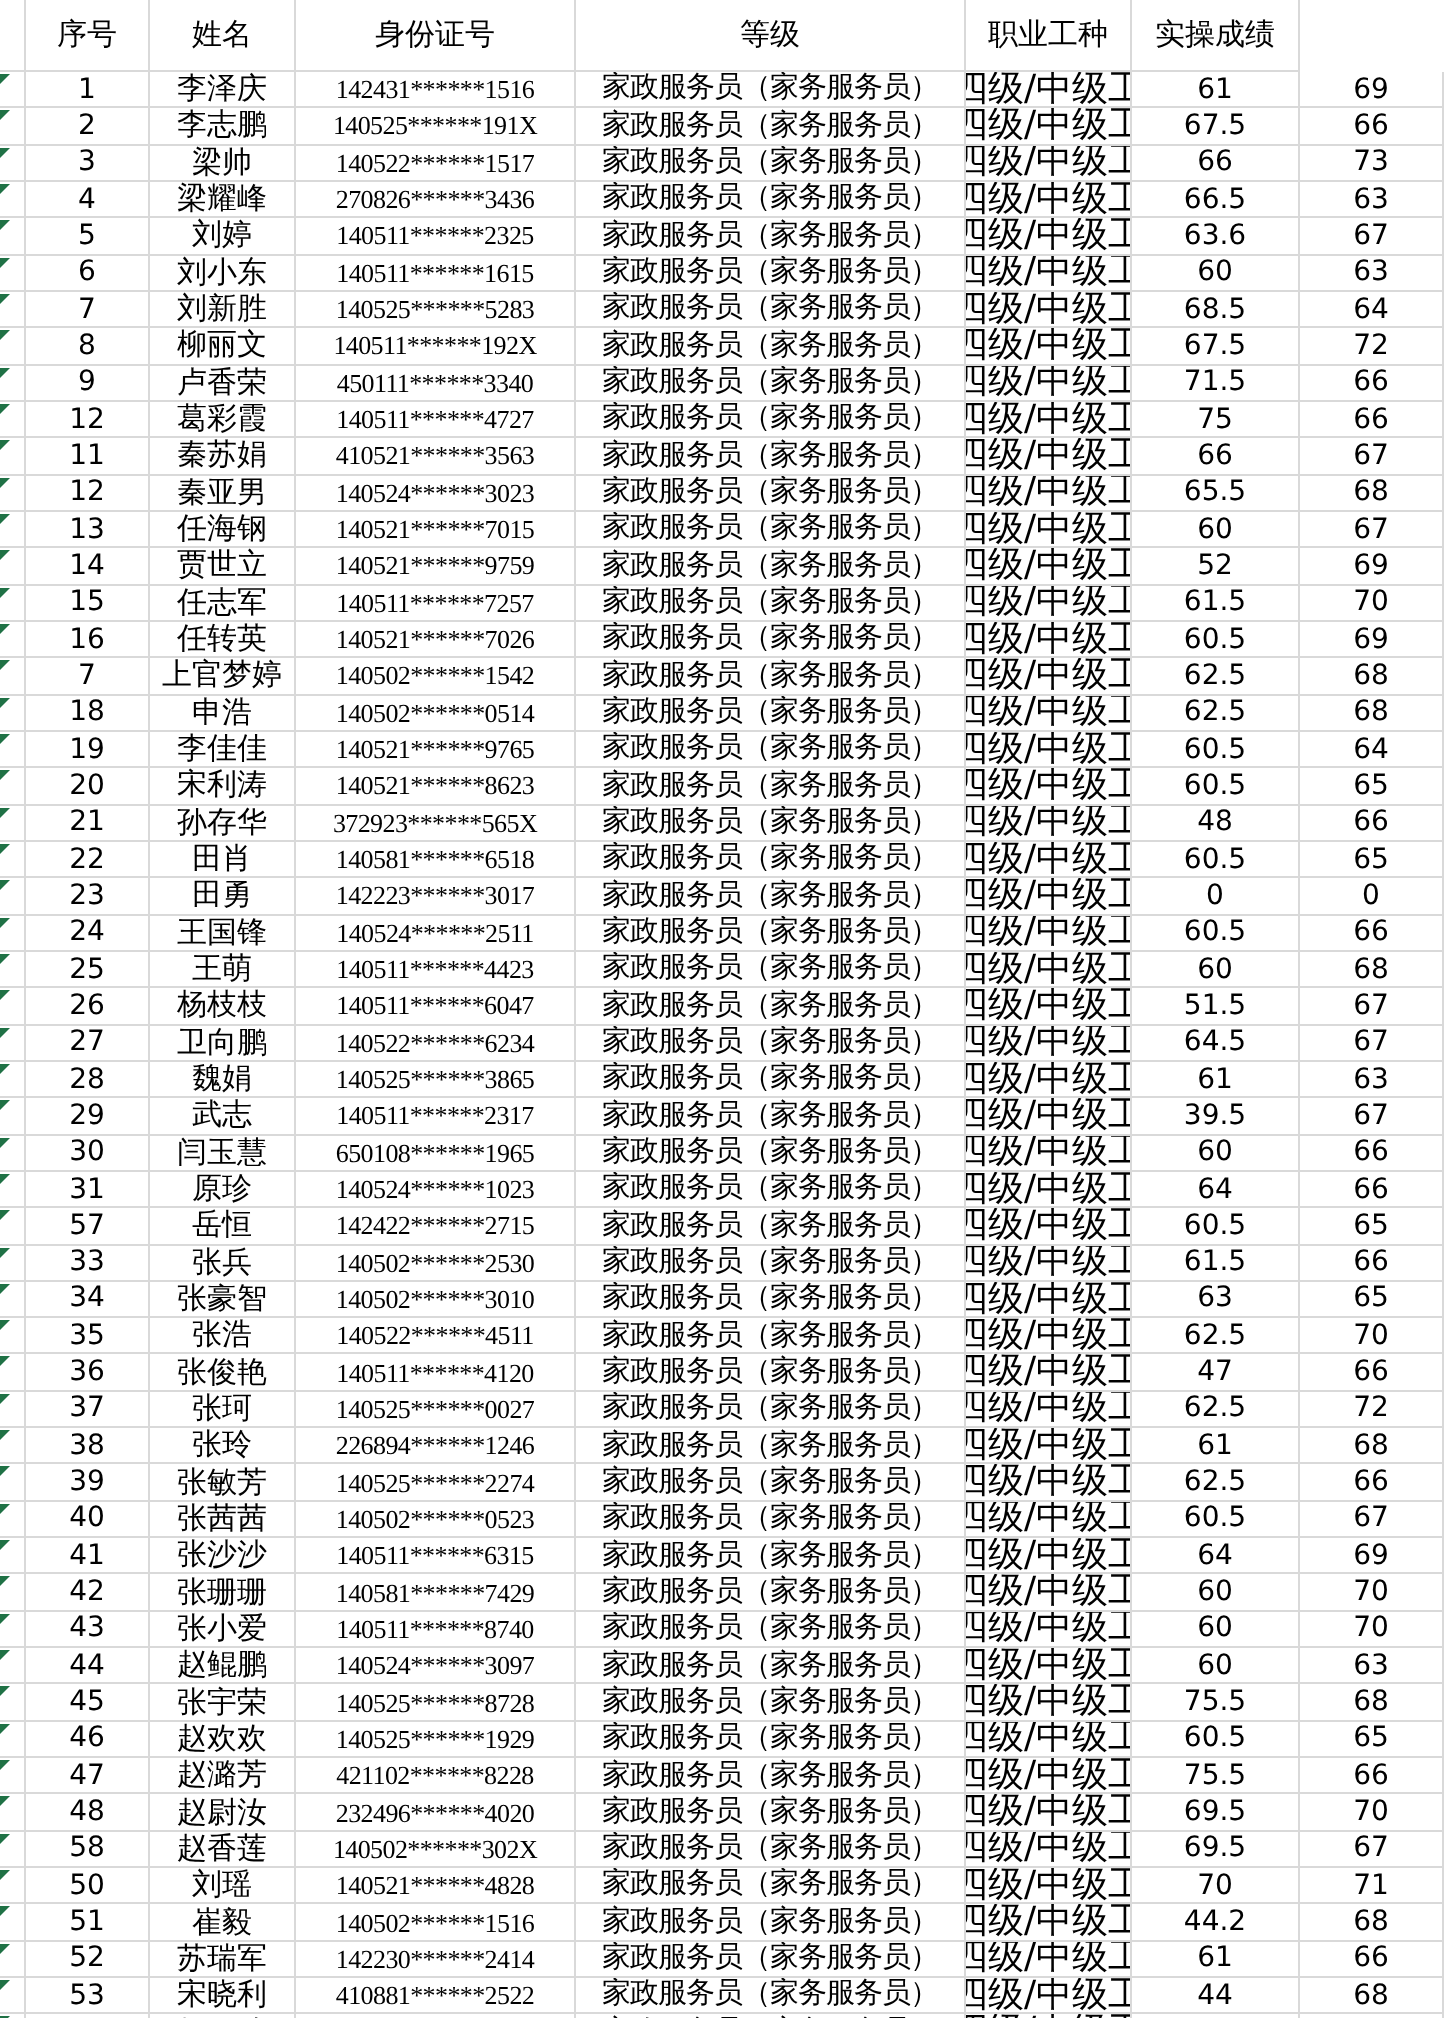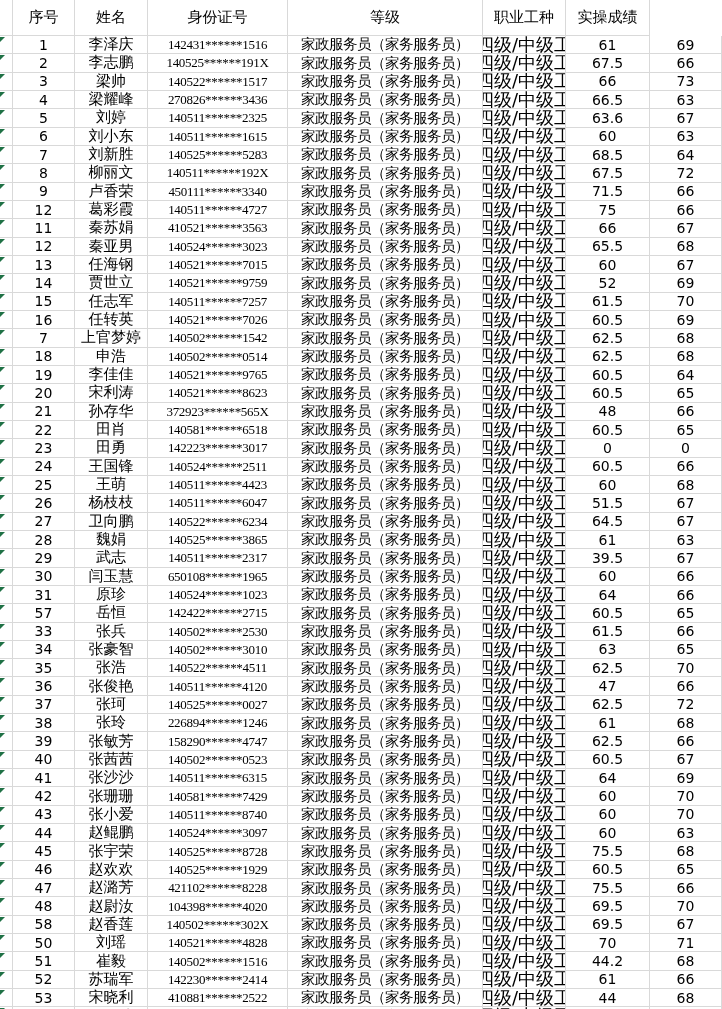--- a/index.html
+++ b/index.html
@@ -522,21 +522,21 @@
         <div class="cell c-level">四级/中级工</div>
         <div class="cell c-score">61</div>
         <div class="cell c-score">68</div>
       </div>
       <div class="row">
         <div class="cell c-indicator">
           <span class="tri"></span>
         </div>
         <div class="cell c-no">39</div>
         <div class="cell c-name">张敏芳</div>
-        <div class="cell c-id">158290******4747</div>
+        <div class="cell c-id">140525******2274</div>
         <div class="cell c-occupation">家政服务员（家务服务员）</div>
         <div class="cell c-level">四级/中级工</div>
         <div class="cell c-score">62.5</div>
         <div class="cell c-score">66</div>
       </div>
       <div class="row">
         <div class="cell c-indicator">
           <span class="tri"></span>
         </div>
         <div class="cell c-no">40</div>
@@ -630,21 +630,21 @@
         <div class="cell c-level">四级/中级工</div>
         <div class="cell c-score">75.5</div>
         <div class="cell c-score">66</div>
       </div>
       <div class="row">
         <div class="cell c-indicator">
           <span class="tri"></span>
         </div>
         <div class="cell c-no">48</div>
         <div class="cell c-name">赵尉汝</div>
-        <div class="cell c-id">104398******4020</div>
+        <div class="cell c-id">232496******4020</div>
         <div class="cell c-occupation">家政服务员（家务服务员）</div>
         <div class="cell c-level">四级/中级工</div>
         <div class="cell c-score">69.5</div>
         <div class="cell c-score">70</div>
       </div>
       <div class="row">
         <div class="cell c-indicator">
           <span class="tri"></span>
         </div>
         <div class="cell c-no">58</div>

